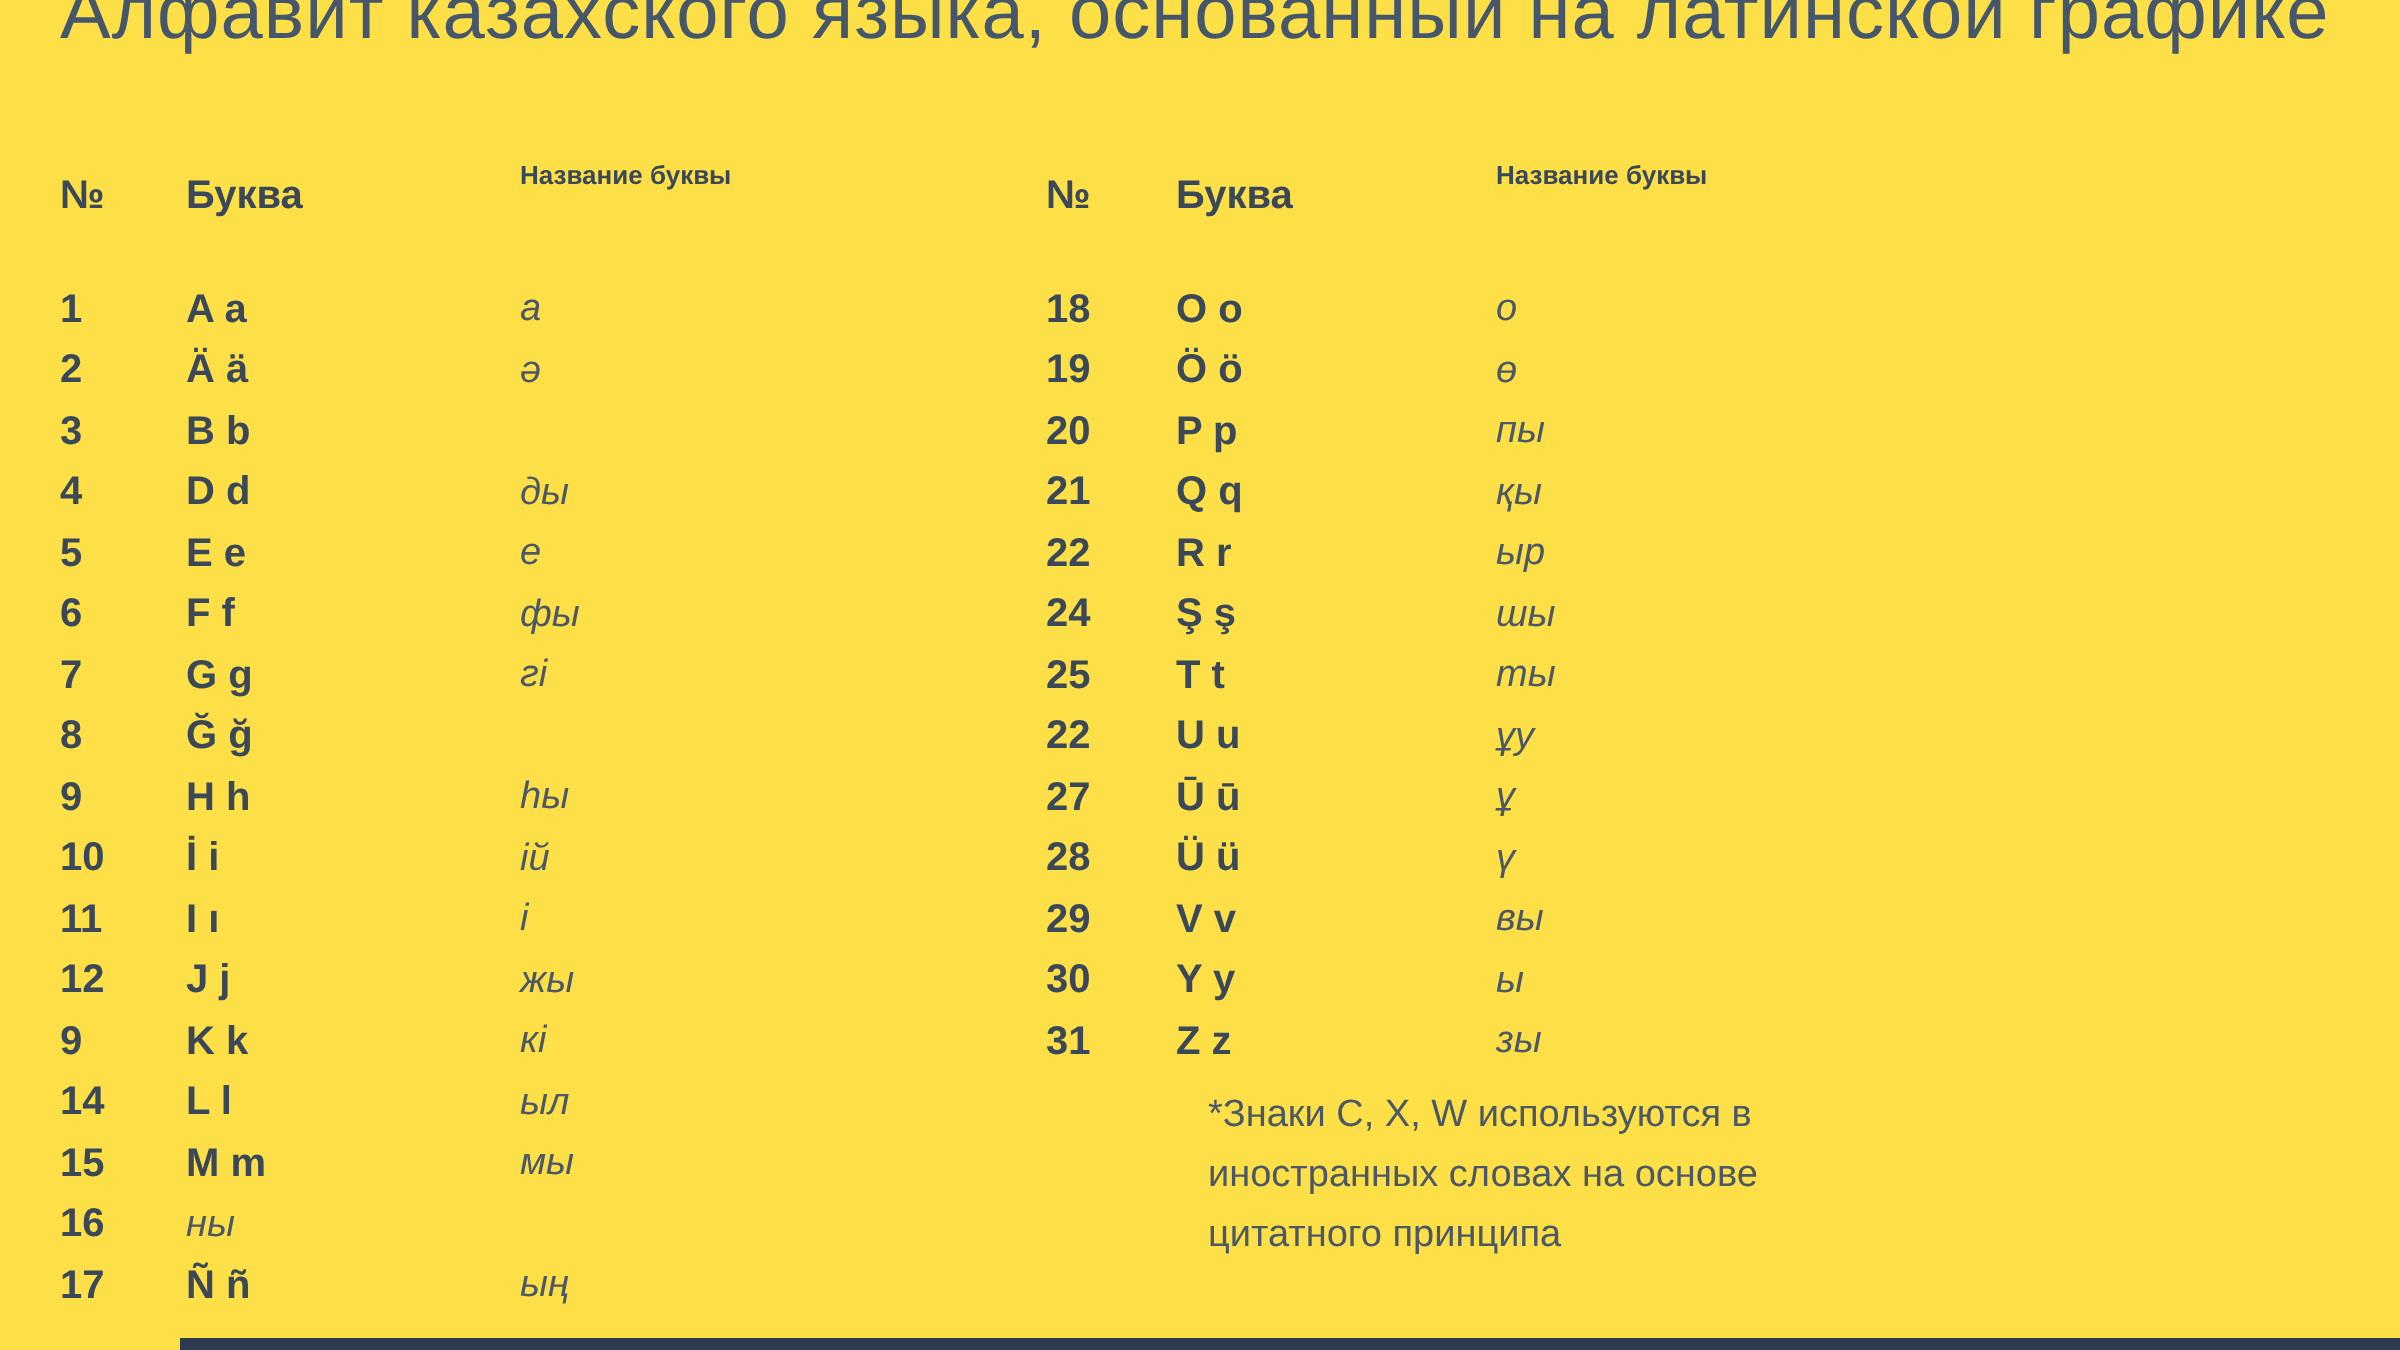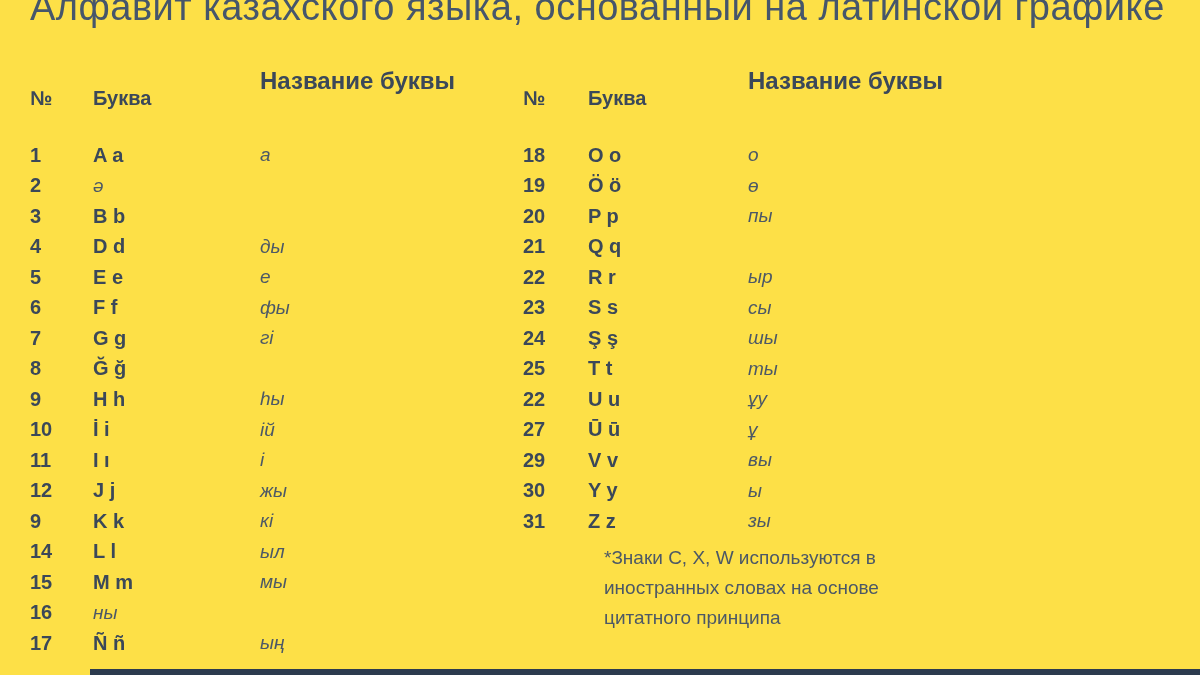--- a/index.html
+++ b/index.html
@@ -42,21 +42,21 @@
   .col-right { left: 523px; width: 640px; }
 
   .hdr-row {
     display: flex;
     align-items: flex-end;
     height: 26px;
     margin-bottom: 30px;
   }
   .hdr-cell {
     font-weight: 700;
-    font-size: 24px;
+    font-size: 13px;
     color: #3b4859;
   }
   .hdr-name { transform: translateY(-15px); }
 
   .rows { display: block; }
   .t-row {
     display: flex;
     align-items: center;
     height: 30.5px;
   }
@@ -114,20 +114,21 @@
     <div class="rows">
 
         <div class="t-row">
           <div class="c-num">1</div>
           <div class="c-letter">A a</div>
           <div class="c-name">а</div>
         </div>
 
         <div class="t-row">
           <div class="c-num">2</div>
+          <div class="c-letter">Ä ä</div>
           <div class="c-name">ә</div>
         </div>
 
         <div class="t-row">
           <div class="c-num">3</div>
           <div class="c-letter">B b</div>
         </div>
 
         <div class="t-row">
           <div class="c-num">4</div>
@@ -235,33 +236,29 @@
 
         <div class="t-row">
           <div class="c-num">20</div>
           <div class="c-letter">P p</div>
           <div class="c-name">пы</div>
         </div>
 
         <div class="t-row">
           <div class="c-num">21</div>
           <div class="c-letter">Q q</div>
+          <div class="c-name">қы</div>
         </div>
 
         <div class="t-row">
           <div class="c-num">22</div>
           <div class="c-letter">R r</div>
           <div class="c-name">ыр</div>
         </div>
 
-        <div class="t-row">
-          <div class="c-num">23</div>
-          <div class="c-letter">S s</div>
-          <div class="c-name">сы</div>
-        </div>
 
         <div class="t-row">
           <div class="c-num">24</div>
           <div class="c-letter">Ş ş</div>
           <div class="c-name">шы</div>
         </div>
 
         <div class="t-row">
           <div class="c-num">25</div>
           <div class="c-letter">T t</div>
@@ -273,20 +270,25 @@
           <div class="c-letter">U u</div>
           <div class="c-name">ұу</div>
         </div>
 
         <div class="t-row">
           <div class="c-num">27</div>
           <div class="c-letter">Ū ū</div>
           <div class="c-name">ұ</div>
         </div>
 
+        <div class="t-row">
+          <div class="c-num">28</div>
+          <div class="c-letter">Ü ü</div>
+          <div class="c-name">ү</div>
+        </div>
 
         <div class="t-row">
           <div class="c-num">29</div>
           <div class="c-letter">V v</div>
           <div class="c-name">вы</div>
         </div>
 
         <div class="t-row">
           <div class="c-num">30</div>
           <div class="c-letter">Y y</div>

